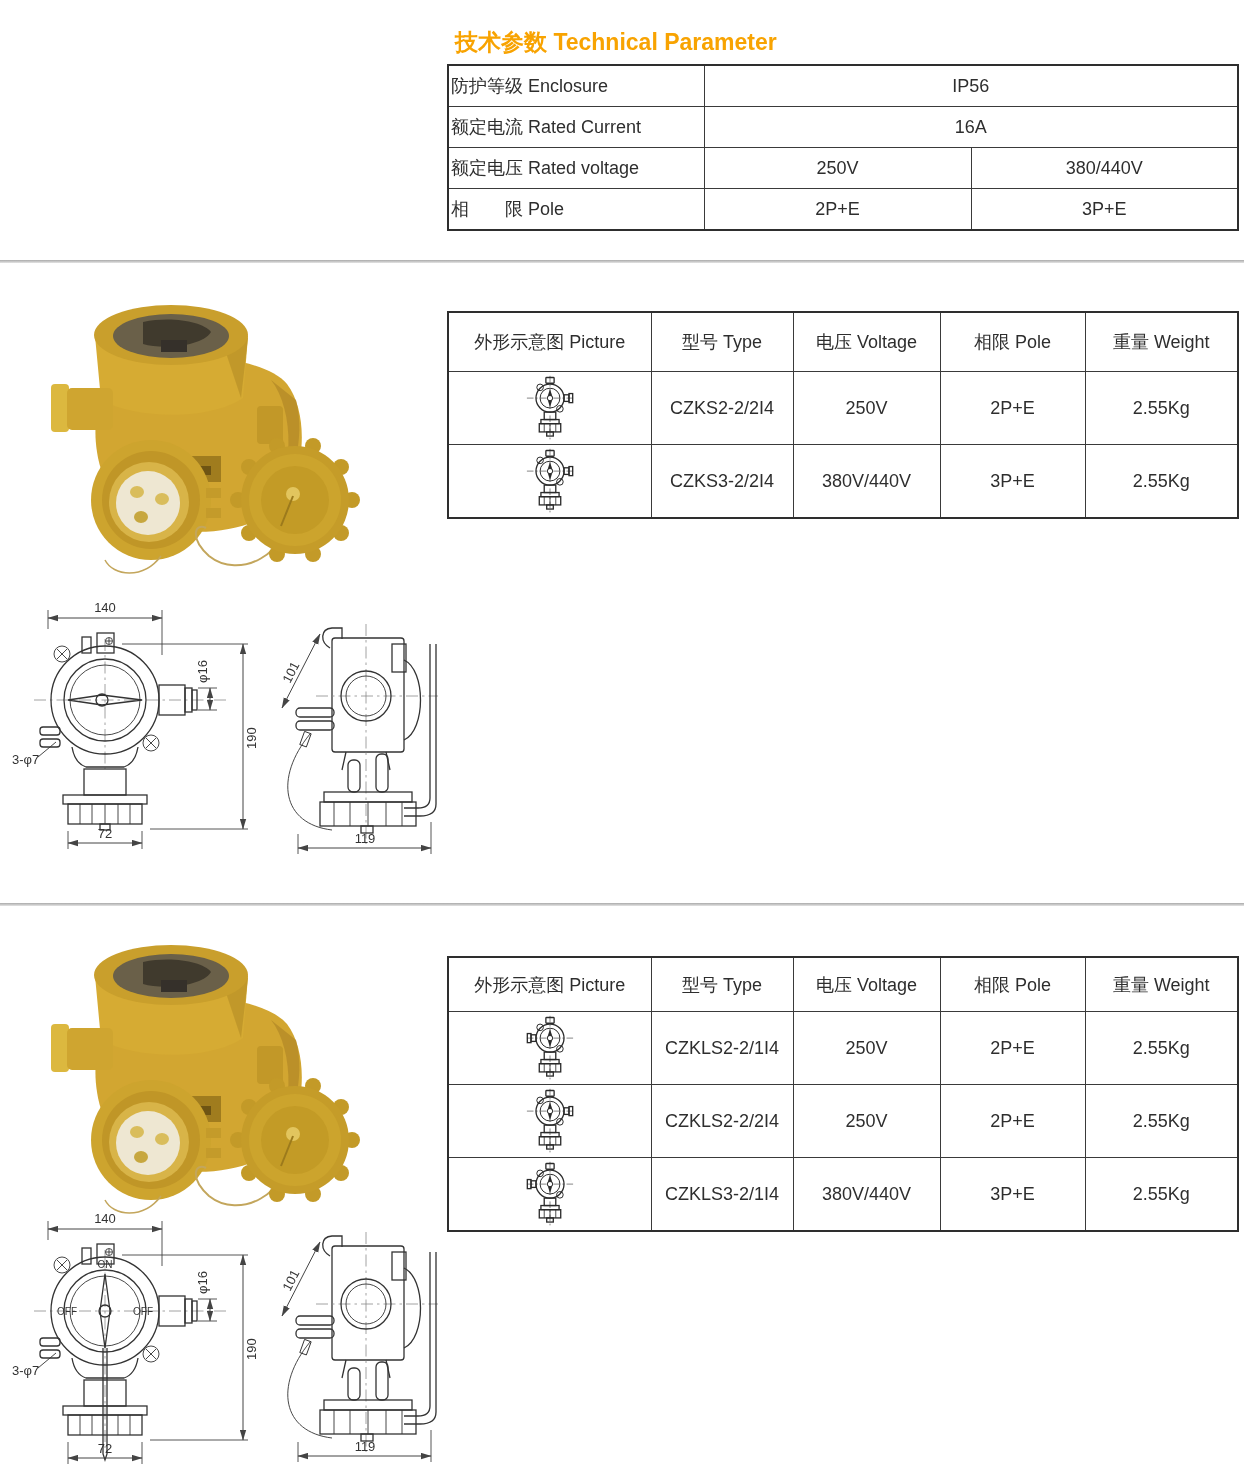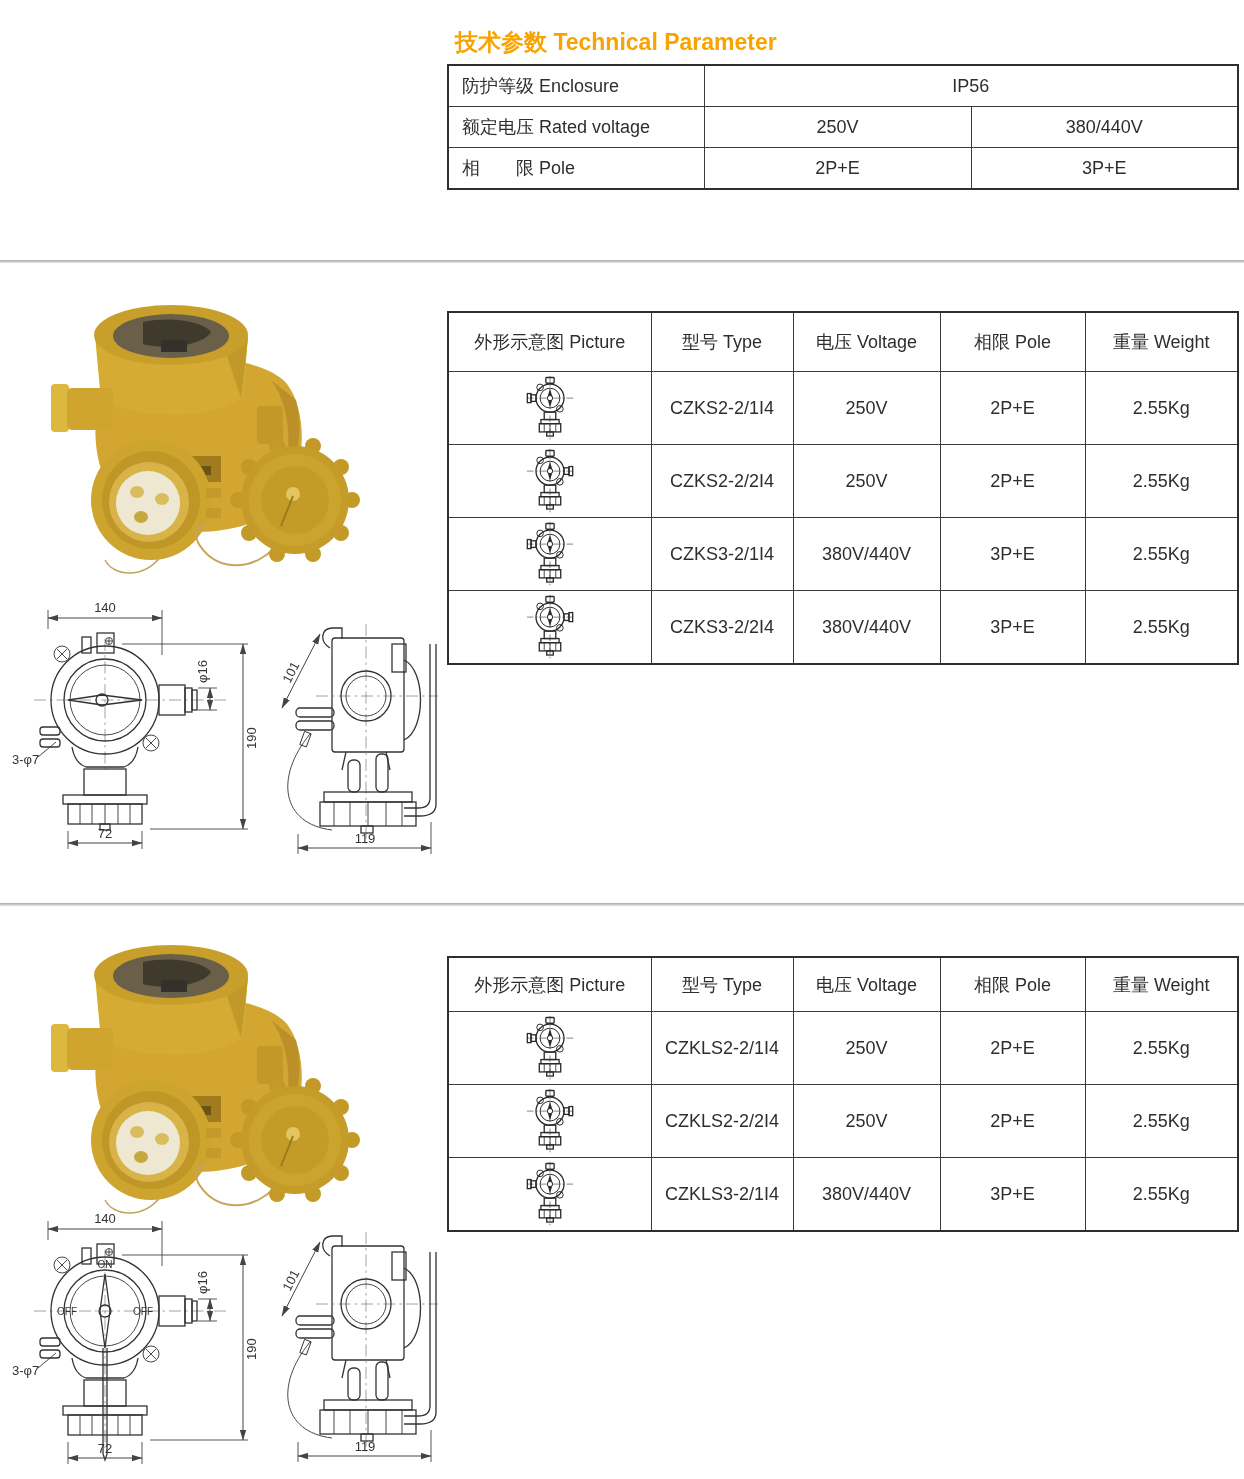--- a/index.html
+++ b/index.html
@@ -6,21 +6,21 @@
   #page{position:relative;width:1244px;height:1472px;background:#fff;overflow:hidden;
         font-family:"Liberation Sans",sans-serif;color:#2e2e2e;}
   .abs{position:absolute;}
   .page-title{font-size:23px;font-weight:700;letter-spacing:0;}
   
   table{border-collapse:collapse;table-layout:fixed;}
   .grid-table{border:2px solid #2e2e2e;}
   .grid-table td,.grid-table th{border:1px solid #3a3a3a;font-size:18px;font-weight:400;
         text-align:center;vertical-align:middle;padding:0;background:#fff;color:#2e2e2e;}
   .spec-table td{height:40px;}
-  .spec-table td.lbl{text-align:left;padding-left:13px;}
+  .spec-table td.lbl{text-align:left;padding-left:2px;}
   .cat-table th{height:58px;}
   .cat-table td{height:71px;}
   .cat-table.second th{height:53px;}
   .cat-table.second td{height:70px;margin-left:28px;}
   .pic-cell svg{display:block;margin:3px auto;}
   
   .divider{left:0;width:1244px;height:3px;background:linear-gradient(to bottom,#aaaaaa,#e4e4e4);}
   
   .ln{stroke:#333;fill:none;stroke-width:1.3;}
   .thin{stroke:#333;fill:none;stroke-width:0.9;}
@@ -122,20 +122,24 @@
   <table class="abs grid-table spec-table" style="left:447px;top:64px;width:790px;">
     <colgroup>
         <col style="width:256px">
         <col style="width:267px">
         <col style="width:267px">
       </colgroup>
     <tbody>
         <tr>
       <td class="lbl">防护等级 Enclosure</td>
       <td colspan="2">IP56</td>
+    </tr>
+    <tr>
+      <td class="lbl">额定电流 Rated Current</td>
+      <td colspan="2">16A</td>
     </tr>
     <tr>
       <td class="lbl">额定电压 Rated voltage</td>
       <td>250V</td>
       <td>380/440V</td>
     </tr>
     <tr>
       <td class="lbl">相　　限 Pole</td>
       <td>2P+E</td>
       <td>3P+E</td>
@@ -248,49 +252,27 @@
     <tbody>
         <tr>
       <th>外形示意图 Picture</th>
       <th>型号 Type</th>
       <th>电压 Voltage</th>
       <th>相限 Pole</th>
       <th>重量 Weight</th>
     </tr>
     <tr>
       <td class="pic-cell">
-            <svg class="mini" width="50" height="66" style="--sr: hidden;">
-              <use href="#mini-icon"></use>
-            </svg>
-          </td>
-      <td>CZKS2-2/1I4</td>
-      <td>250V</td>
-      <td>2P+E</td>
-      <td>2.55Kg</td>
-    </tr>
-    <tr>
-      <td class="pic-cell">
             <svg class="mini" width="50" height="66" style="--sl: hidden;">
               <use href="#mini-icon"></use>
             </svg>
           </td>
       <td>CZKS2-2/2I4</td>
       <td>250V</td>
       <td>2P+E</td>
-      <td>2.55Kg</td>
-    </tr>
-    <tr>
-      <td class="pic-cell">
-            <svg class="mini" width="50" height="66" style="--sr: hidden;">
-              <use href="#mini-icon"></use>
-            </svg>
-          </td>
-      <td>CZKS3-2/1I4</td>
-      <td>380V/440V</td>
-      <td>3P+E</td>
       <td>2.55Kg</td>
     </tr>
     <tr>
       <td class="pic-cell">
             <svg class="mini" width="50" height="66" style="--sl: hidden;">
               <use href="#mini-icon"></use>
             </svg>
           </td>
       <td>CZKS3-2/2I4</td>
       <td>380V/440V</td>

